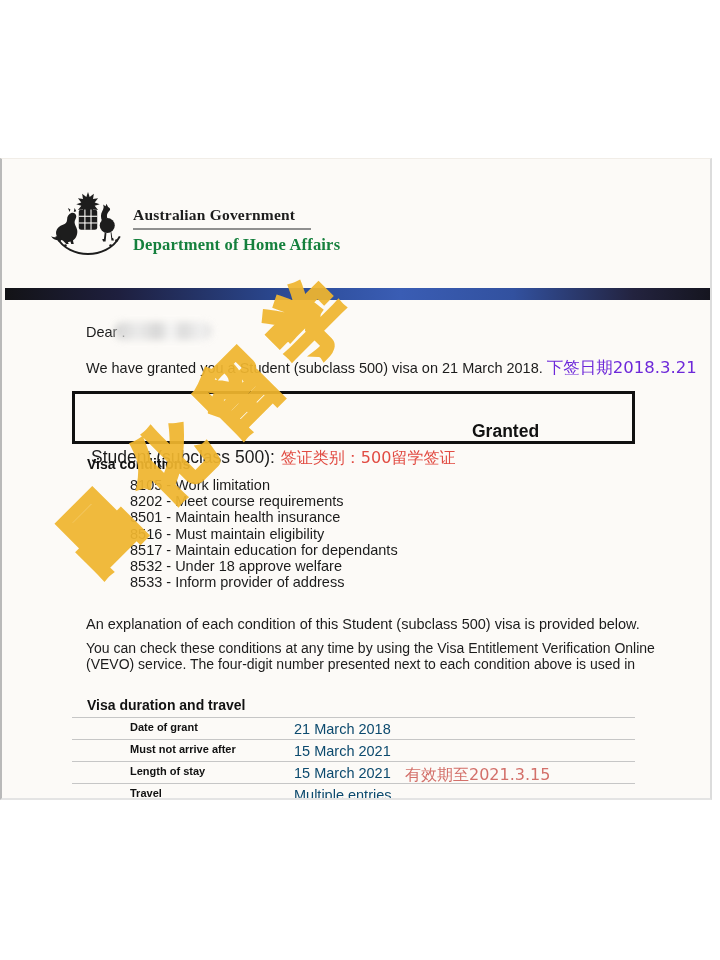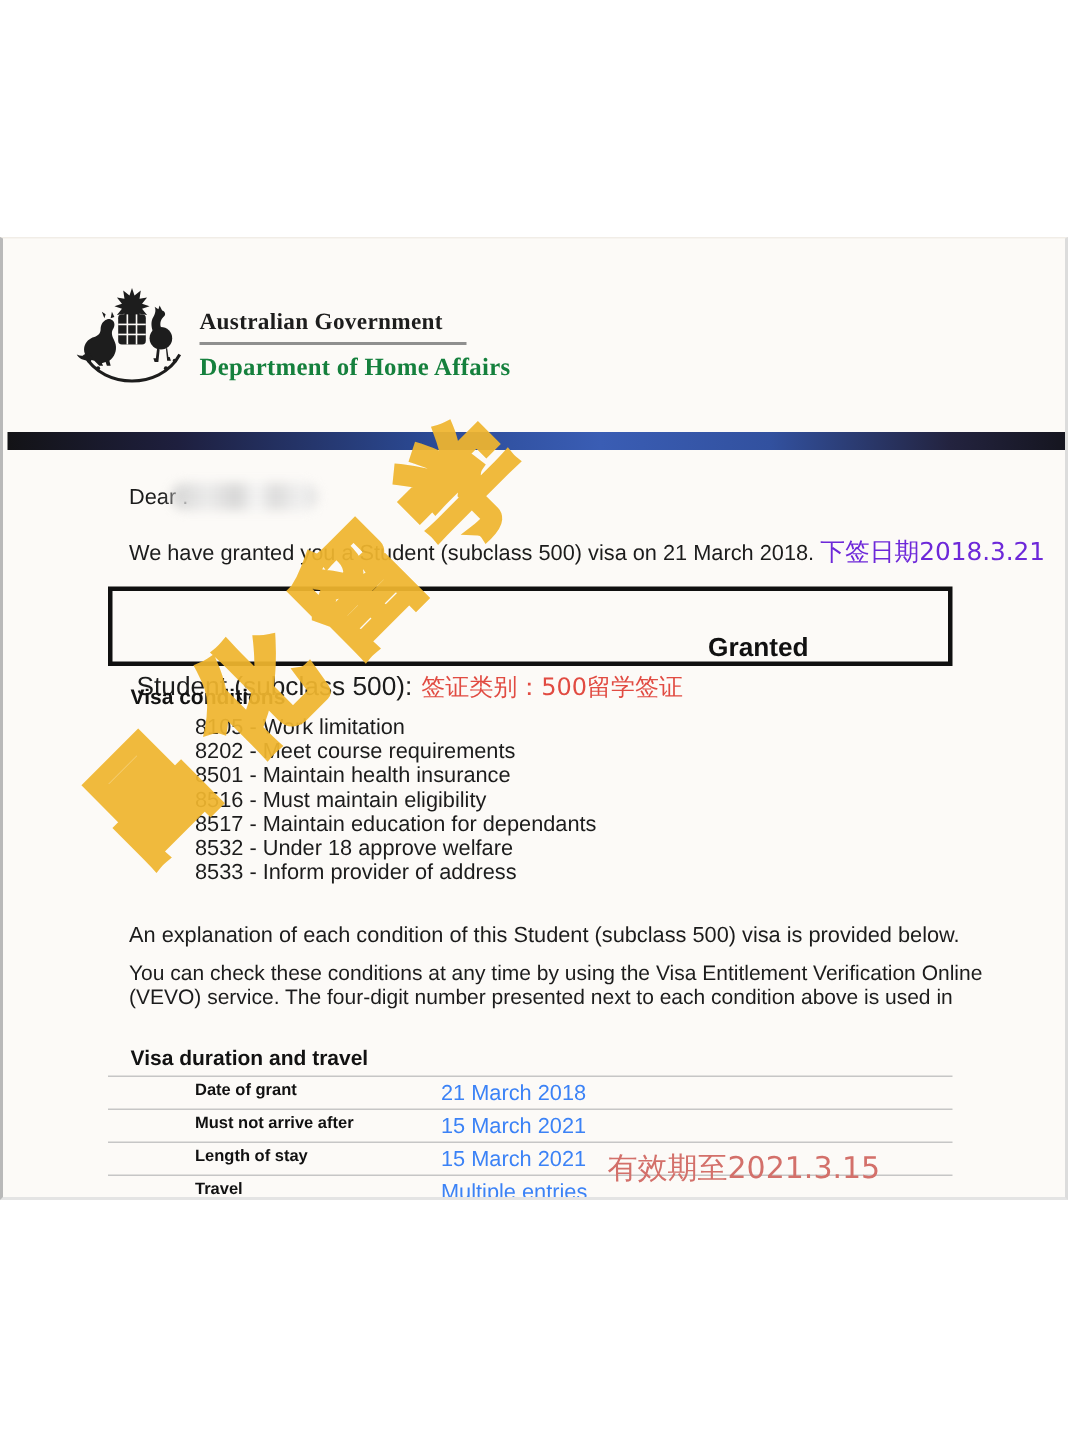--- a/index.html
+++ b/index.html
@@ -59,23 +59,23 @@
   .para2{left:84px;top:481px;line-height:16.4px;}
   .para2 div{font-size:14px;color:#1c1c1c;white-space:nowrap;}
   .h-duration{left:85px;top:538px;}
   
   .dtable{left:70px;top:558px;width:563px;}
   .drow{
     box-sizing:border-box;height:22px;border-top:1px solid #c6c6c6;
     position:relative;
   }
   .dlabel{position:absolute;left:18px;top:3px;font-weight:bold;font-size:11px;color:#111;white-space:nowrap;margin-left:40px;}
-  .dvalue{position:absolute;left:222px;top:3px;font-size:14.5px;color:#3b82f6;white-space:nowrap;}
+  .dvalue{position:absolute;left:222px;top:3px;font-size:14.5px;color:#0c4a6e;white-space:nowrap;}
   .validity-note{
-    left:403px;top:606px;font-size:20px;color:#d3706a;white-space:nowrap;
+    left:403px;top:606px;font-size:16px;color:#d3706a;white-space:nowrap;
   }
   
   .watermark{
     position:absolute;left:73px;top:512px;height:90px;line-height:90px;
     white-space:nowrap;z-index:30;pointer-events:none;
     font-family:"DejaVu Sans","Liberation Sans",sans-serif;
     font-size:76px;font-weight:700;letter-spacing:22px;
     color:rgba(244,189,52,0.30);
     -webkit-text-stroke:6px #f0b62f;
     transform-origin:0 50%;transform:rotate(-45deg);opacity:.93;

